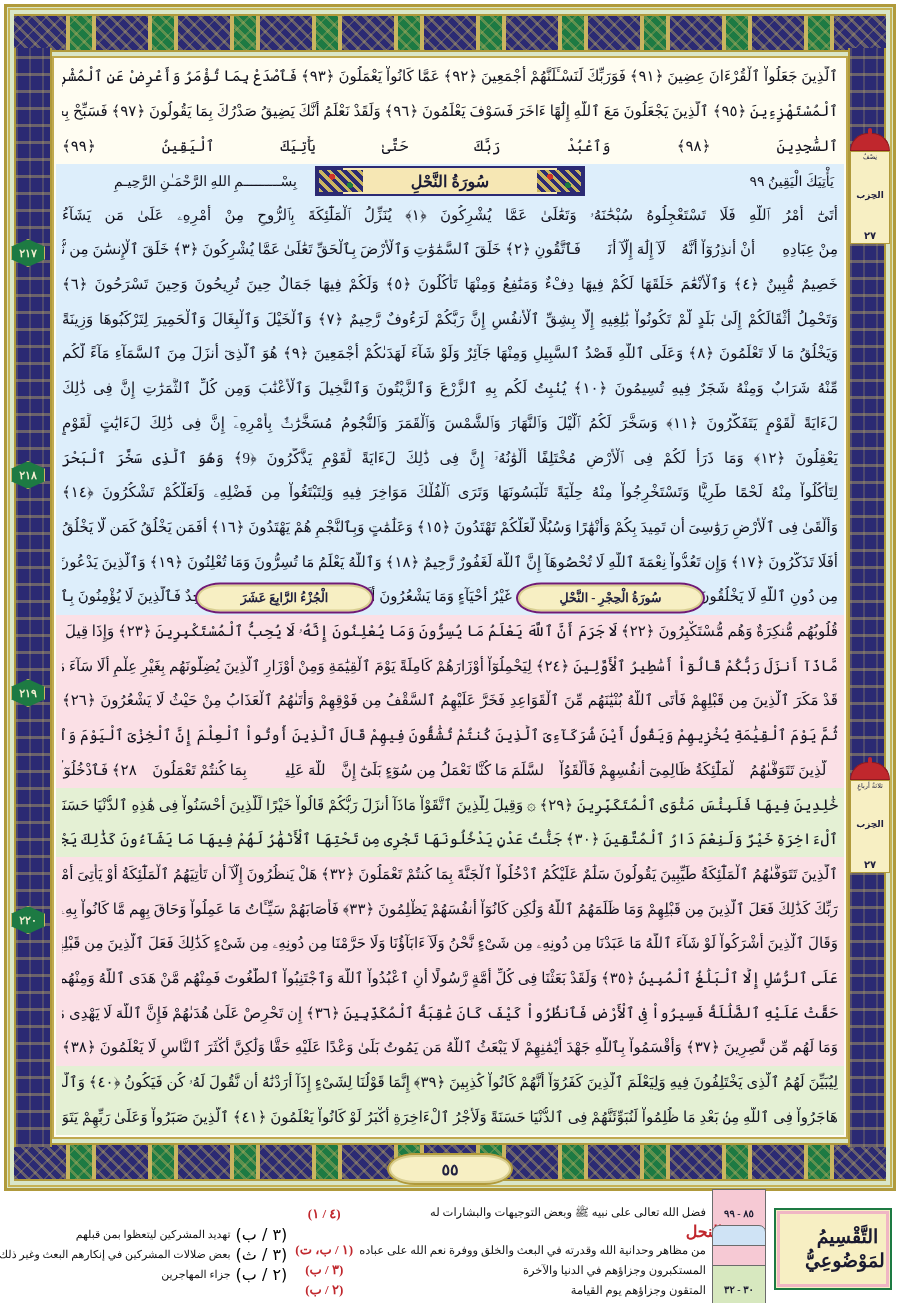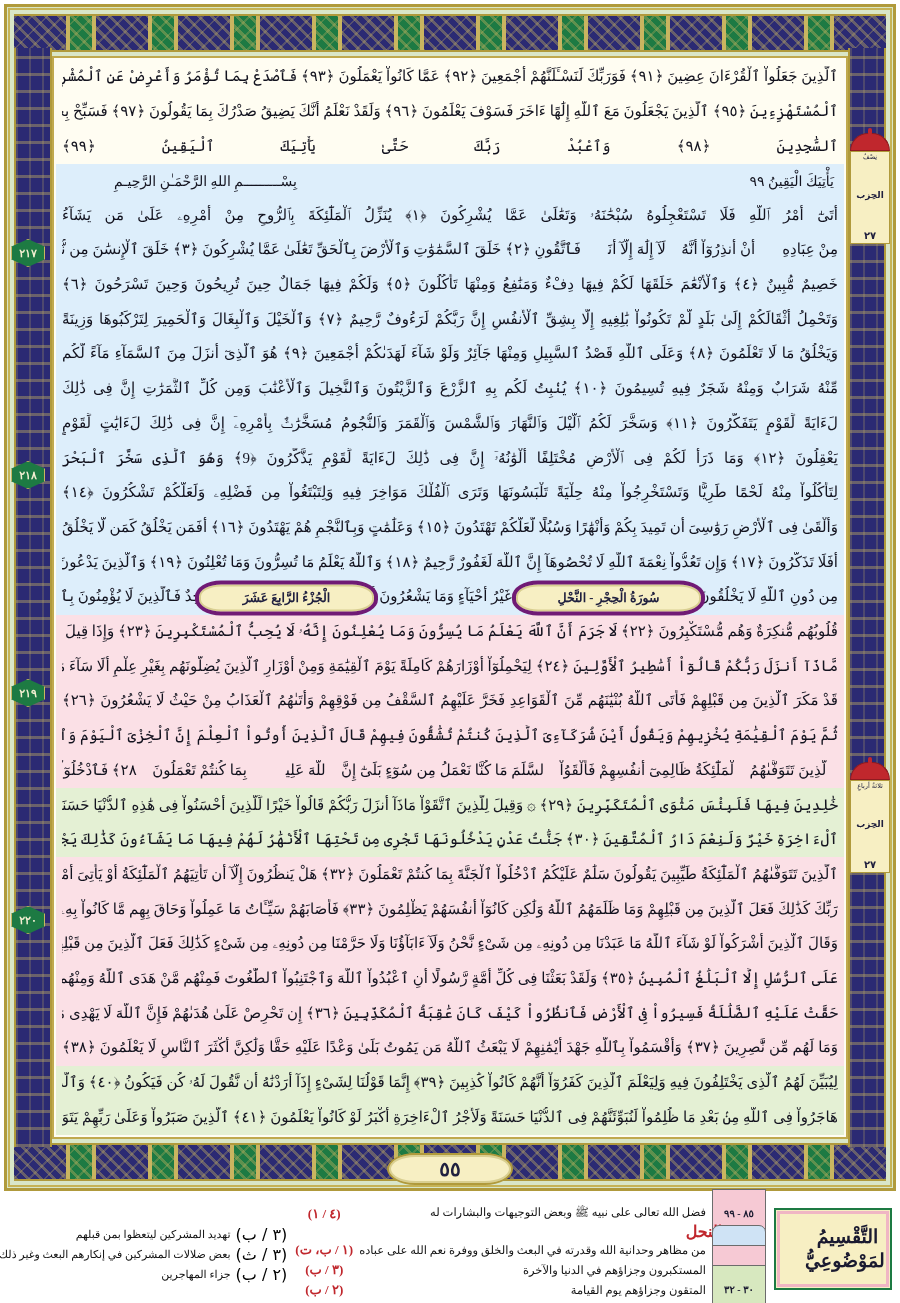--- a/index.html
+++ b/index.html
@@ -70,42 +70,42 @@
       repeating-linear-gradient(0deg,rgba(201,181,96,.40) 0 3px,transparent 3px 17px),
       repeating-linear-gradient(90deg,rgba(201,181,96,.22) 0 2px,transparent 2px 13px);
   }
   .vband-left{left:14px;}
   .vband-right{right:14px;}
 
   
   .cartouche{
     position:absolute;top:50%;transform:translateY(-50%);
     background:#f7efc3;
-    border:4px solid #701a75;
+    border:2px solid #701a75;
     border-radius:26px/16px;
     height:27px;
     display:flex;align-items:center;justify-content:center;
     box-shadow:0 0 0 2px #d9cf91 inset;
     z-index:4;
   }
   .cartouche span{
     font-size:12.5px;color:#20203f;white-space:nowrap;
     font-family:"Liberation Serif","DejaVu Serif",serif;font-weight:bold;
   }
   .cart-surah{right:195px;width:185px;}
   .cart-juz{left:195px;width:175px;}
 
   .page-num-cart{
     position:absolute;left:50%;transform:translateX(-50%);
     bottom:10px;width:122px;height:28px;
     background:#f7efc3;border:2px solid #b09a3c;border-radius:30px/17px;
     display:flex;align-items:center;justify-content:center;z-index:4;
     box-shadow:0 0 0 2px #d9cf91 inset;
   }
-  .page-num-cart span{font-size:20px;color:#20203f;font-weight:bold;
+  .page-num-cart span{font-size:16px;color:#20203f;font-weight:bold;
     font-family:"Liberation Serif","DejaVu Serif",serif;}
 
   
   .text-area{
     position:absolute;left:52px;top:56px;right:52px;bottom:56px;
     background:#fffdf2;
     border:2px solid #c0a94e;
     box-sizing:border-box;
     overflow:hidden;
   }
@@ -313,20 +313,23 @@
           <div class="line">ٱلَّذِينَ جَعَلُواْ ٱلْقُرْءَانَ عِضِينَ ﴿٩١﴾ فَوَرَبِّكَ لَنَسْـَٔلَنَّهُمْ أَجْمَعِينَ ﴿٩٢﴾ عَمَّا كَانُواْ يَعْمَلُونَ ﴿٩٣﴾ فَٱصْدَعْ بِمَا تُؤْمَرُ وَأَعْرِضْ عَنِ ٱلْمُشْرِكِينَ ﴿٩٤﴾ إِنَّا كَفَيْنَٰكَ</div>
         </div>
         <div class="ayah-row hl-none">
           <div class="line">ٱلْمُسْتَهْزِءِينَ ﴿٩٥﴾ ٱلَّذِينَ يَجْعَلُونَ مَعَ ٱللَّهِ إِلَٰهًا ءَاخَرَ فَسَوْفَ يَعْلَمُونَ ﴿٩٦﴾ وَلَقَدْ نَعْلَمُ أَنَّكَ يَضِيقُ صَدْرُكَ بِمَا يَقُولُونَ ﴿٩٧﴾ فَسَبِّحْ بِحَمْدِ رَبِّكَ وَكُن مِّنَ</div>
         </div>
         <div class="ayah-row hl-none">
           <div class="line">ٱلسَّٰجِدِينَ ﴿٩٨﴾ وَٱعْبُدْ رَبَّكَ حَتَّىٰ يَأْتِيَكَ ٱلْيَقِينُ ﴿٩٩﴾</div>
         </div>
         <div class="surah-header-row">
           <div class="ayah-tail-right">يَأْتِيَكَ الْيَقِينُ ٩٩</div>
+          <div class="surah-plate">
+            <div class="surah-name">سُورَةُ النَّحْلِ</div>
+          </div>
           <div class="basmalah">بِسْـــــــــمِ اللهِ الرَّحْمَـٰنِ الرَّحِيـمِ</div>
         </div>
         <div class="ayah-row hl-blue">
           <div class="line">أَتَىٰٓ أَمْرُ ٱللَّهِ فَلَا تَسْتَعْجِلُوهُ سُبْحَٰنَهُۥ وَتَعَٰلَىٰ عَمَّا يُشْرِكُونَ ﴿١﴾ يُنَزِّلُ ٱلْمَلَٰٓئِكَةَ بِٱلرُّوحِ مِنْ أَمْرِهِۦ عَلَىٰ مَن يَشَآءُ</div>
         </div>
         <div class="ayah-row hl-blue">
           <div class="line">مِنْ عِبَادِهِۦٓ أَنْ أَنذِرُوٓاْ أَنَّهُۥ لَآ إِلَٰهَ إِلَّآ أَنَا۠ فَٱتَّقُونِ ﴿٢﴾ خَلَقَ ٱلسَّمَٰوَٰتِ وَٱلْأَرْضَ بِٱلْحَقِّ تَعَٰلَىٰ عَمَّا يُشْرِكُونَ ﴿٣﴾ خَلَقَ ٱلْإِنسَٰنَ مِن نُّطْفَةٍ فَإِذَا هُوَ</div>
         </div>
         <div class="ayah-row hl-blue">
           <div class="line">خَصِيمٌ مُّبِينٌ ﴿٤﴾ وَٱلْأَنْعَٰمَ خَلَقَهَا لَكُمْ فِيهَا دِفْءٌ وَمَنَٰفِعُ وَمِنْهَا تَأْكُلُونَ ﴿٥﴾ وَلَكُمْ فِيهَا جَمَالٌ حِينَ تُرِيحُونَ وَحِينَ تَسْرَحُونَ ﴿٦﴾</div>

